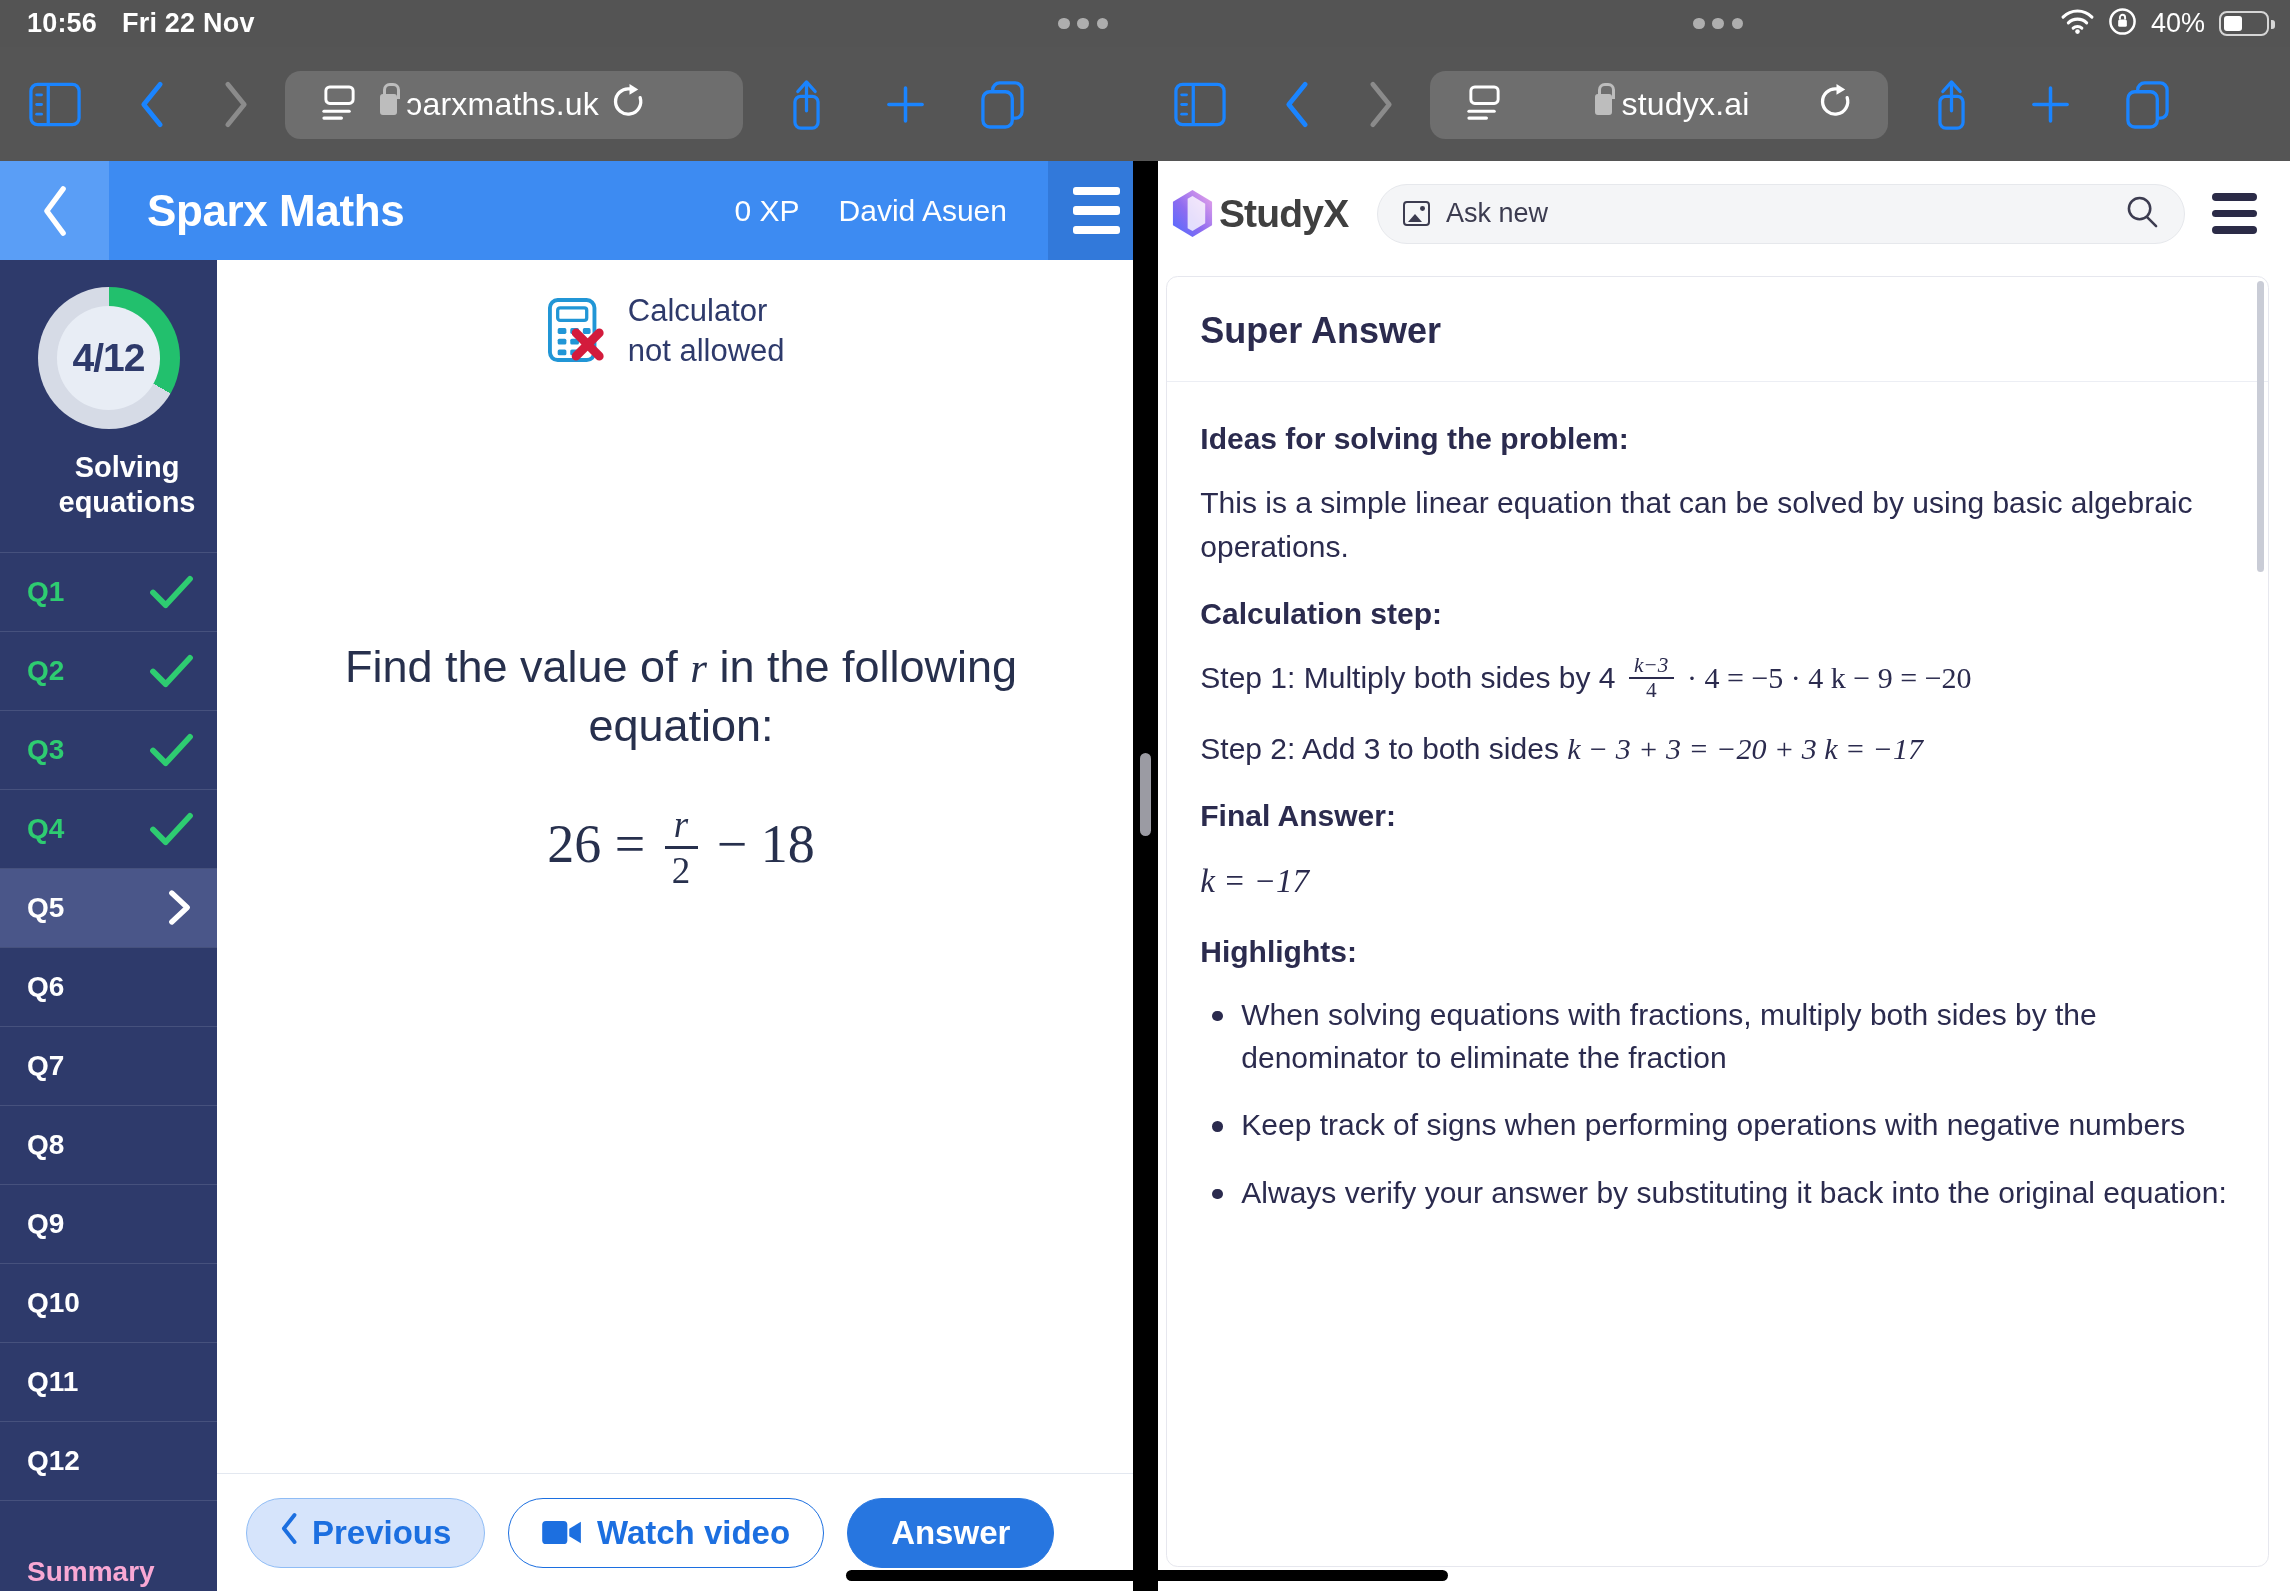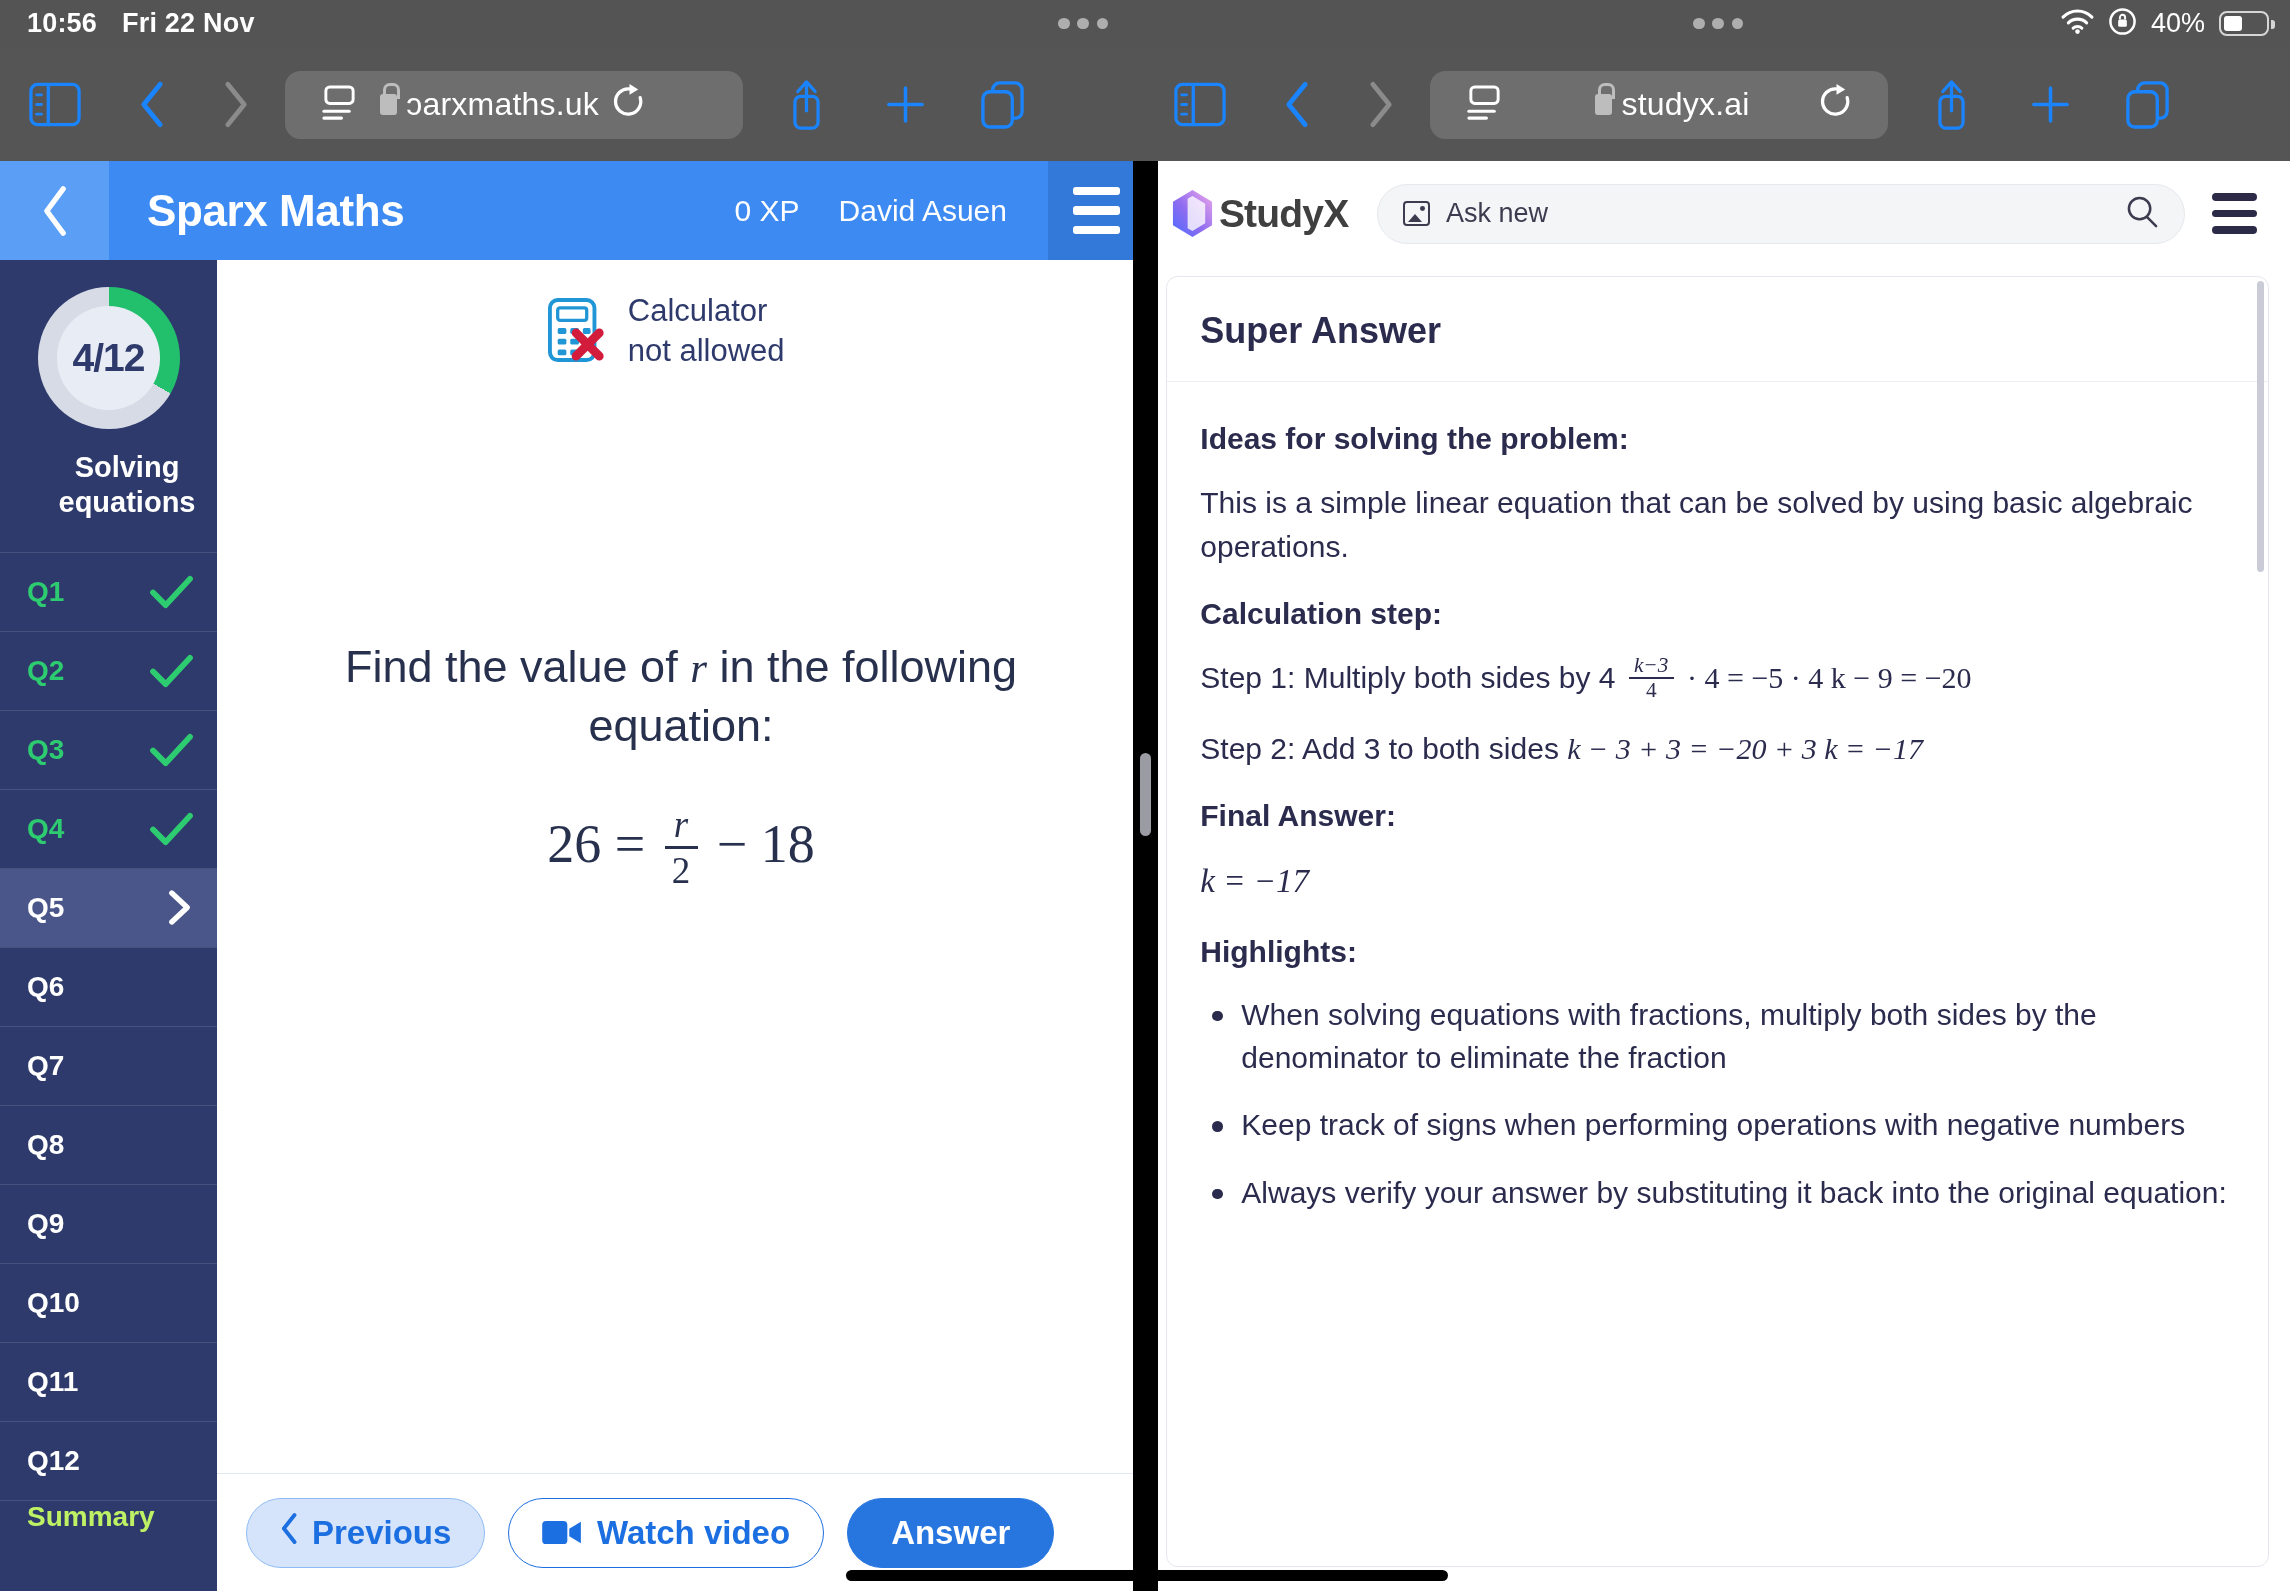--- a/index.html
+++ b/index.html
@@ -72,22 +72,22 @@
   .ring-in { position:absolute; inset:19.4px; border-radius:50%; background:#e8edf5;
     display:flex; align-items:center; justify-content:center; }
   .ring-txt { font-size:39px; font-weight:700; color:#2e3a6b; letter-spacing:-1px; }
   .topic { margin-top:21.3px; color:#fff; font-size:29px; font-weight:700; text-align:center; line-height:1.18;margin-left:37px; }
   .qlist { border-top:1px solid #46517d; }
   .qrow { height:79px; display:flex; align-items:center; padding:0 23px 0 27px;
     border-bottom:1px solid #46517d; color:#fff; font-size:28px; font-weight:700; }
   .qrow.done { color:#2ecc71; }
   .qrow.active { background:#4a5689; }
   .qrow .mark { margin-left:auto; display:flex; align-items:center; }
-  .summary { height:87px; display:flex; align-items:flex-start; padding-left:27px;
-    color:#bef264; font-size:28px; font-weight:700; }
+  .summary { height:87px; display:flex; align-items:flex-end; padding-left:27px;
+    color:#f9a8d4; font-size:28px; font-weight:700; }
 
   
   .content { flex:1; position:relative; background:#fff; overflow:hidden; }
   .calc-note { display:flex; align-items:center; gap:19.4px; padding-top:31px; justify-content:center;
     margin-left:-29px; }
   .calc-ic { position:relative; width:60px; height:68px; flex:none; }
   .calc-txt { color:#2e3a6b; font-size:31px; line-height:1.28; font-weight:400; }
   .qtext { position:absolute; top:378px; left:0; right:0; text-align:center;
     color:#27304d; font-size:45px; line-height:1.3; font-weight:400; padding:0 58px; }
   .qtext i { font-family:"Liberation Serif", serif; font-style:italic; font-size:43px; }

